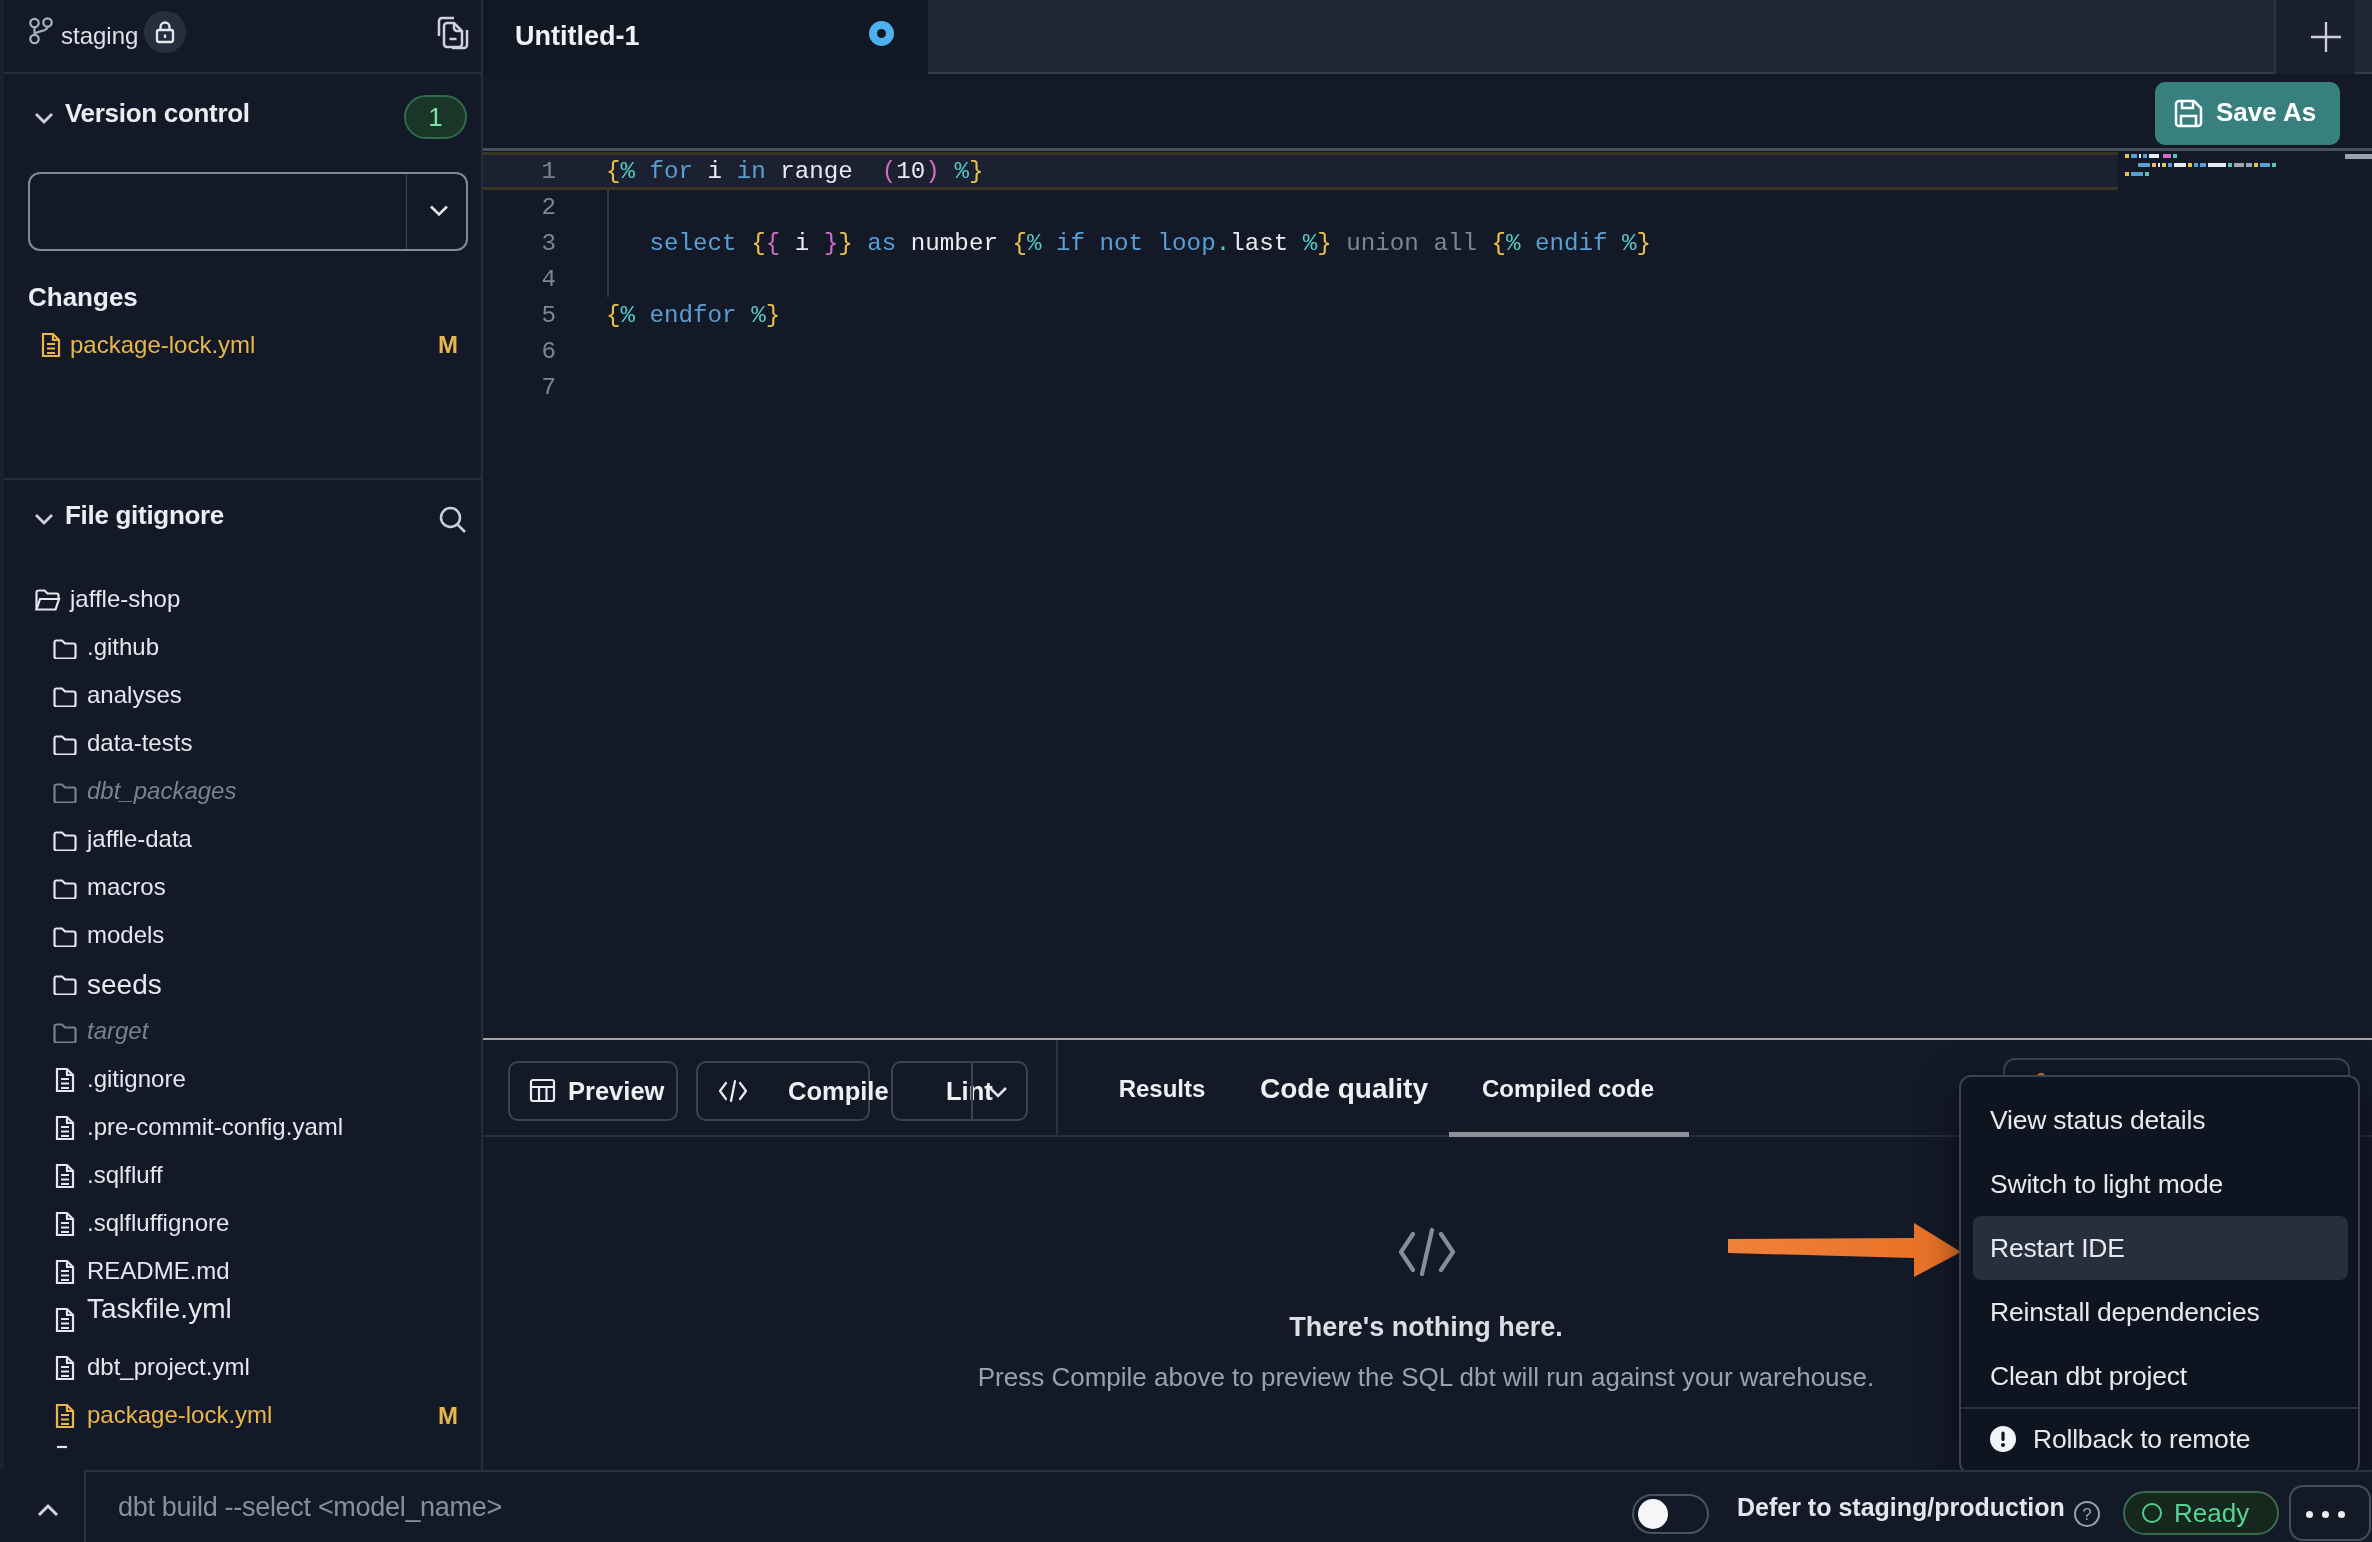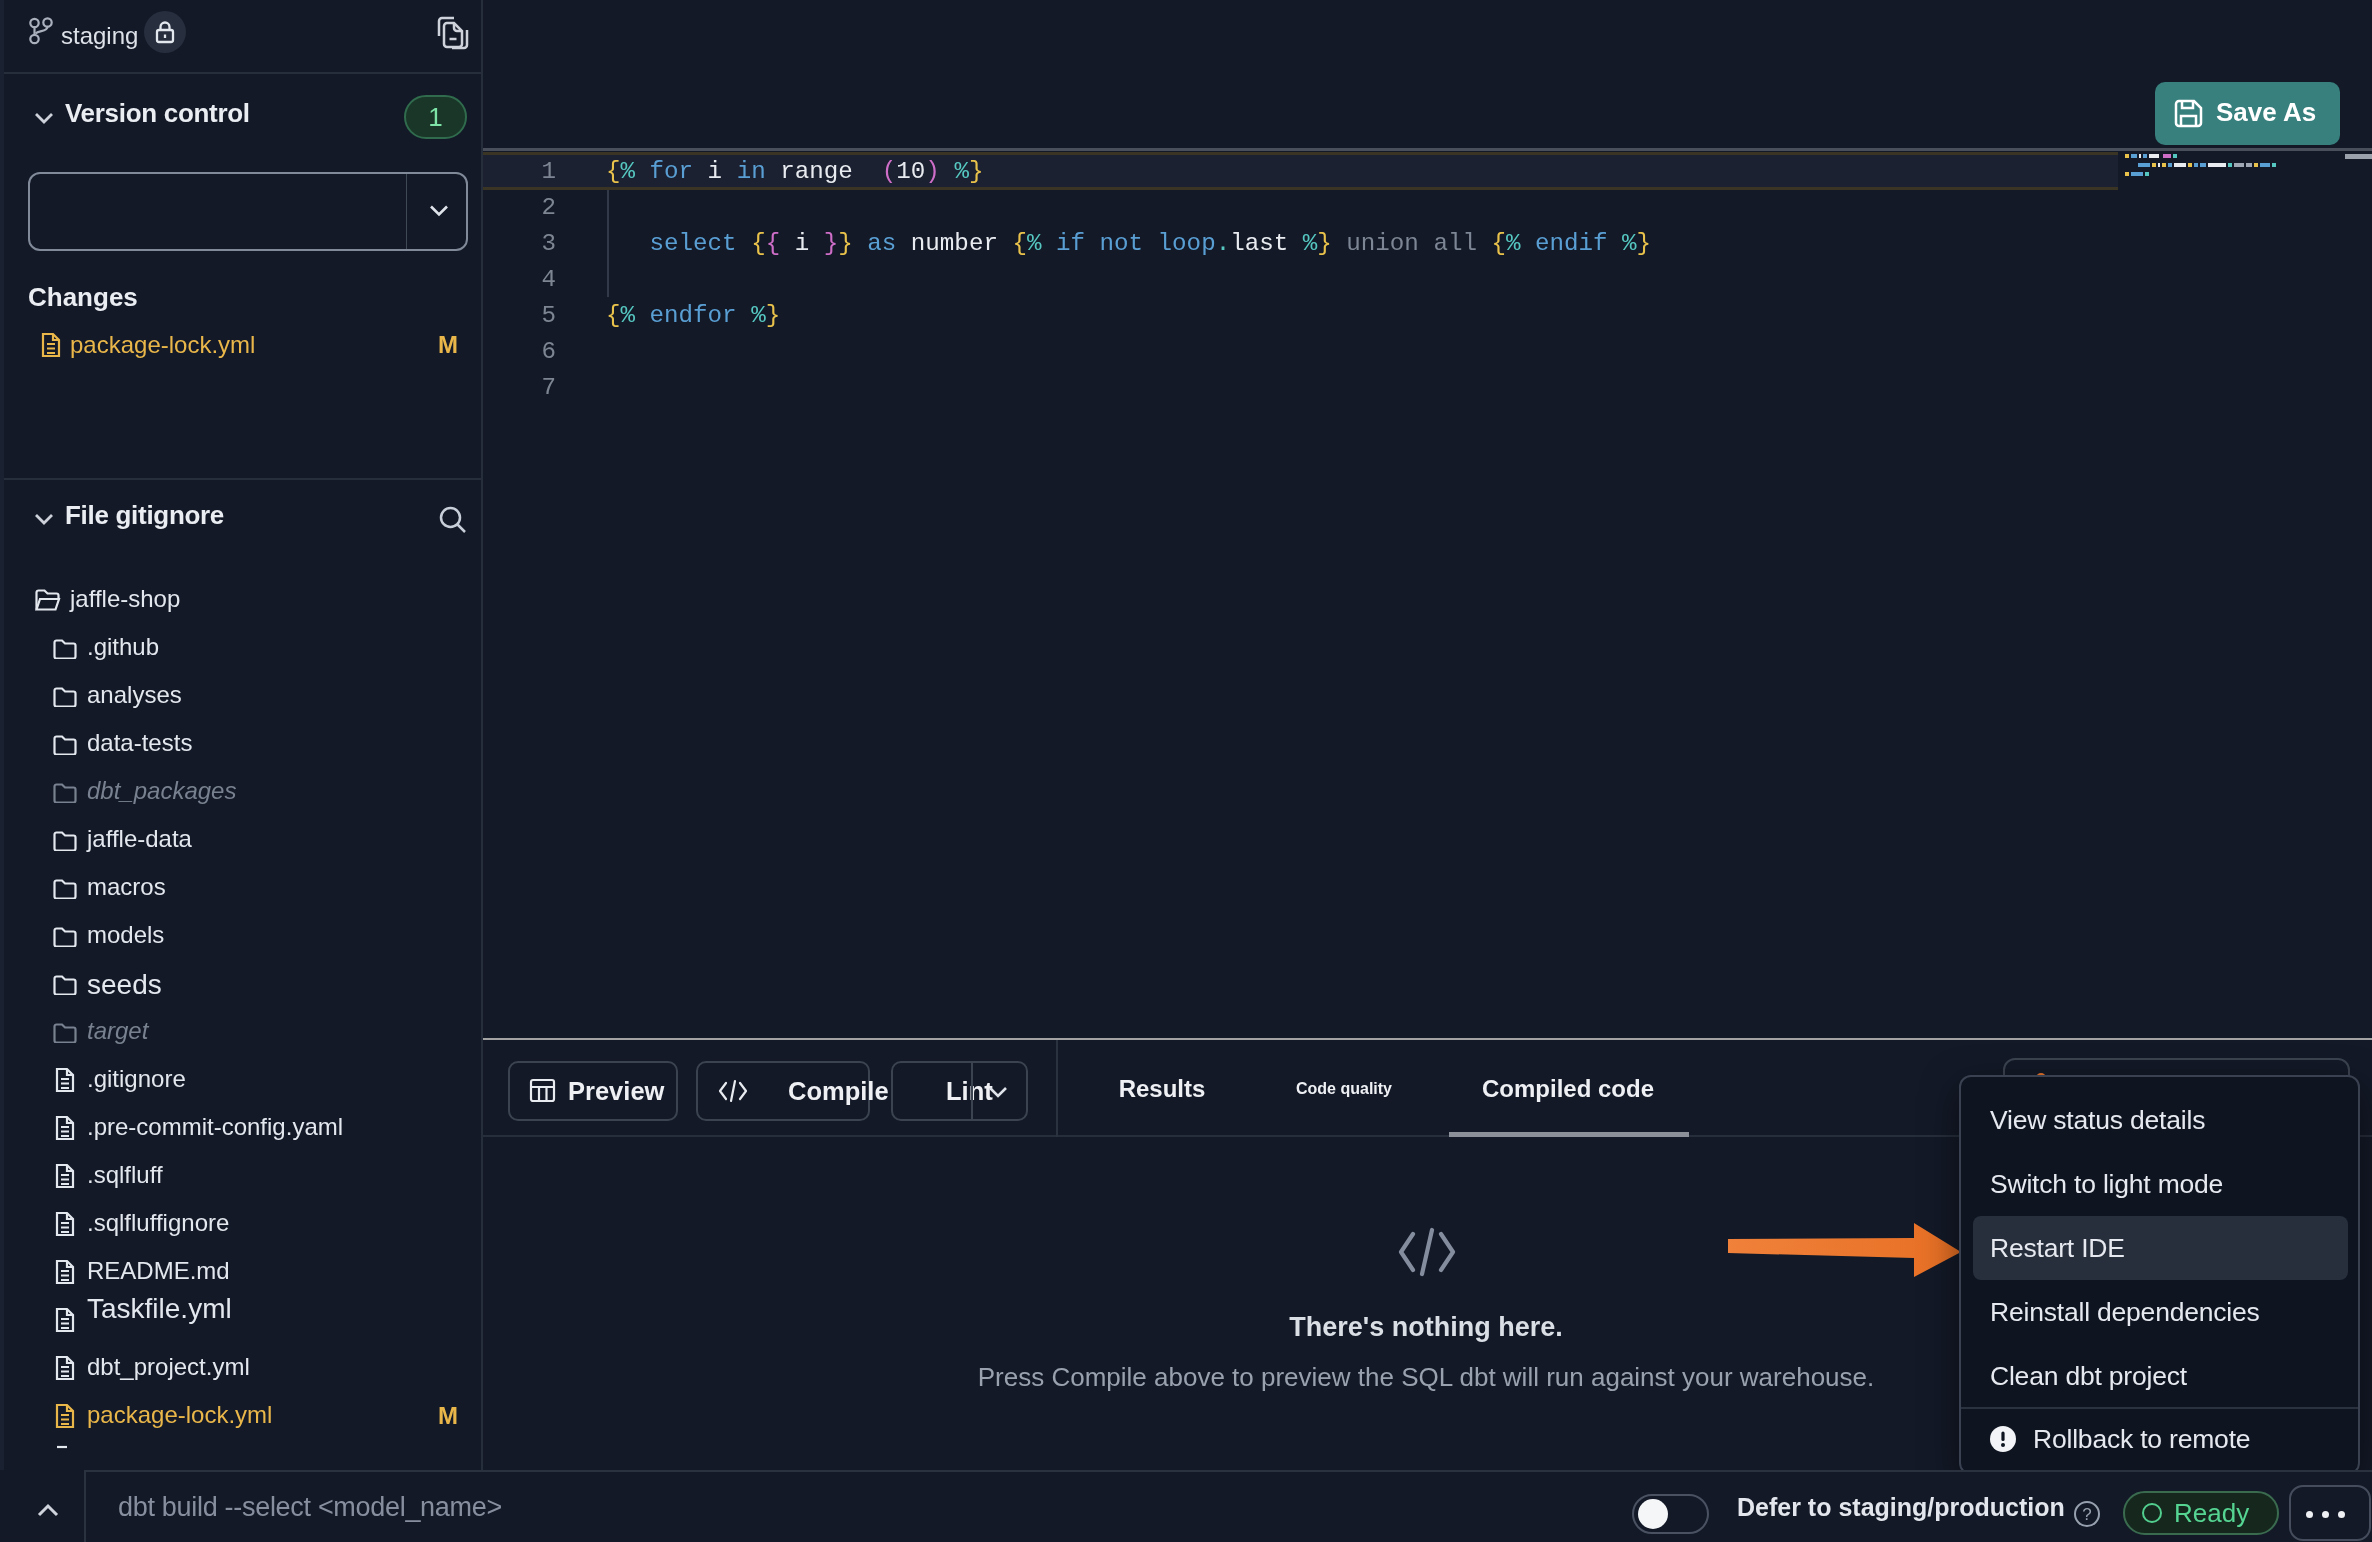--- a/index.html
+++ b/index.html
@@ -192,20 +192,32 @@
         </g>
       </svg>
       <div class="abs" style="left:83px;top:1401px;font-size:24px;color:#e9b64a;">package-lock.yml</div>
       <div class="abs" style="left:434px;top:1402px;font-size:24px;font-weight:bold;color:#e9b64a;">M</div>
       <svg class="abs" style="left:50px;top:1444px" width="22" height="26" viewBox="0 0 22 26">
         <path d="M3 3 h10" fill="none" stroke="#e3e7ee" stroke-width="2.2"></path>
       </svg>
     </div>
   </div>
 
+  <div class="abs" style="left:483px;top:0;width:1889px;height:74px;background:#212835;border-bottom:2px solid #333b49;">
+    <div class="abs" style="left:0;top:0;width:445px;height:74px;background:#121724;">
+      <div class="abs" style="left:32px;top:0;height:74px;line-height:72px;font-size:27px;font-weight:bold;color:#f0f2f6;">Untitled-1</div>
+      <div class="abs" style="left:386px;top:21px;width:25px;height:25px;border-radius:50%;background:#4db1ef;"></div>
+      <div class="abs" style="left:394px;top:29px;width:9px;height:9px;border-radius:50%;background:#121724;"></div>
+    </div>
+    <div class="abs" style="left:1793px;top:0;width:79px;height:74px;background:#1a202d;"></div>
+    <div class="abs" style="left:1791px;top:0;width:2px;height:74px;background:#2c3340;"></div>
+    <svg class="abs" style="left:1824px;top:18px" width="38" height="38" viewBox="0 0 38 38">
+      <path d="M19 4 V34 M4 19 H34" stroke="#ced3db" stroke-width="2.3" fill="none"></path>
+    </svg>
+  </div>
 
   <div class="abs" style="left:483px;top:76px;width:1889px;height:75px;border-bottom:3px solid #4a505b;text-align:right;">
     <div class="abs" style="left:1672px;top:6px;width:185px;height:63px;background:#37807d;border-radius:10px;">
       <svg class="abs" style="left:17px;top:15px" width="33" height="33" viewBox="0 0 33 33">
         <g fill="none" stroke="#ffffff" stroke-width="2.5">
           <path d="M4 7 a3 3 0 0 1 3 -3 H22 l7 7 V26 a3 3 0 0 1 -3 3 H7 a3 3 0 0 1 -3 -3 z"></path>
           <path d="M10 4 v7 h11 v-7"></path>
           <path d="M9 29 v-10 h15 v10"></path>
         </g>
       </svg>
@@ -292,21 +304,21 @@
       </div>
       <div class="abs" style="left:408px;top:21px;width:137px;height:60px;border:2px solid #3b4350;border-radius:10px;">
         <div class="abs" style="left:24px;top:0;height:56px;line-height:56px;font-size:25.5px;font-weight:600;color:#eef0f4;margin-left:29px;">Lint</div>
         <div class="abs" style="left:78px;top:0;width:2px;height:56px;background:#3b4350;"></div>
         <svg class="abs" style="left:94px;top:22px" width="22" height="14" viewBox="0 0 22 14">
           <path d="M3 3 L11 11 L19 3" fill="none" stroke="#dfe3ea" stroke-width="2.6"></path>
         </svg>
       </div>
     </div>
     <div class="abs" style="left:529px;top:10px;width:300px;height:78px;line-height:78px;text-align:center;font-size:24px;font-weight:600;white-space:nowrap;color:#eef0f4;">Results</div>
-    <div class="abs" style="left:711px;top:10px;width:300px;height:78px;line-height:78px;text-align:center;font-size:16px;font-weight:600;white-space:nowrap;color:#eef0f4;">Code quality</div>
+    <div class="abs" style="left:711px;top:10px;width:300px;height:78px;line-height:78px;text-align:center;font-size:28px;font-weight:600;white-space:nowrap;color:#eef0f4;">Code quality</div>
     <div class="abs" style="left:935px;top:10px;width:300px;height:78px;line-height:78px;text-align:center;font-size:24px;font-weight:600;white-space:nowrap;color:#eef0f4;">Compiled code</div>
     <div class="abs" style="left:966px;top:92px;width:240px;height:5px;background:#8b9099;"></div>
 
     <svg class="abs" style="left:913px;top:184px" width="62" height="56" viewBox="0 0 62 56">
       <g fill="none" stroke="#848d9e" stroke-width="4.2" stroke-linecap="round" stroke-linejoin="round">
         <path d="M17 10 L5 28 L17 46"></path>
         <path d="M45 10 L57 28 L45 46"></path>
         <path d="M36 6 L26 50"></path>
       </g>
     </svg>

